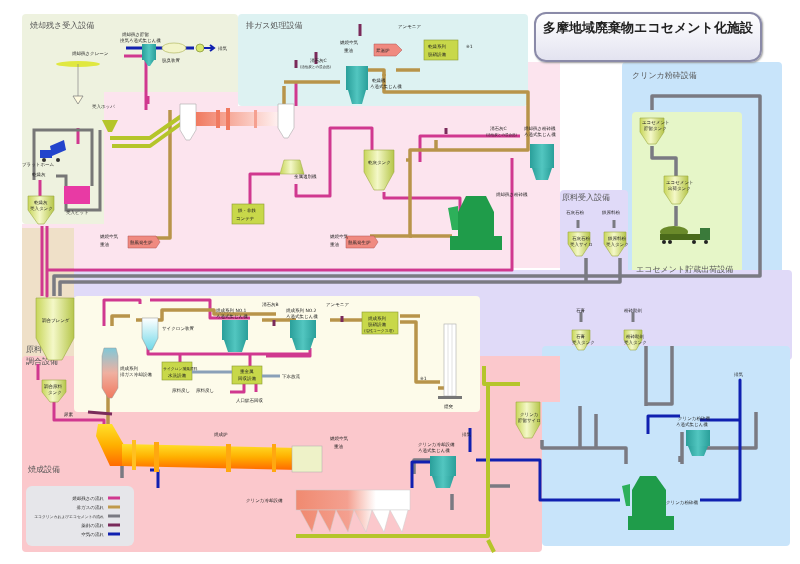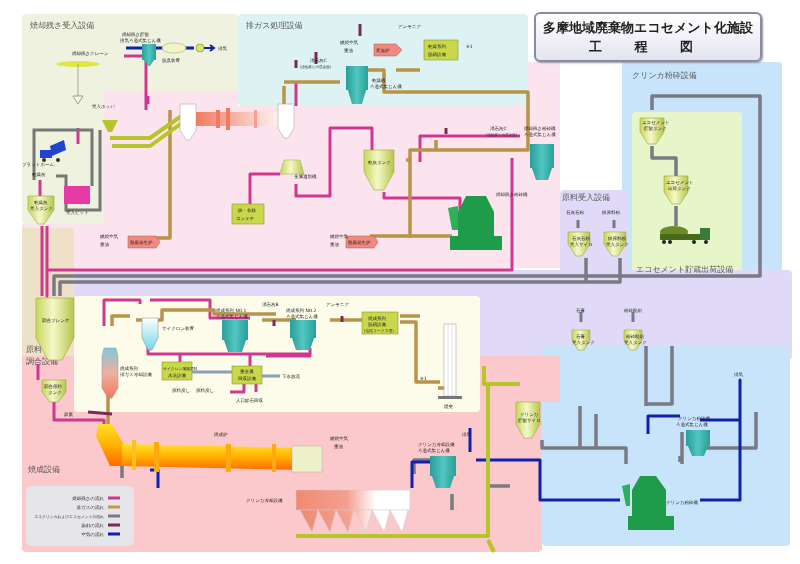--- a/index.html
+++ b/index.html
@@ -1,21 +1,21 @@
 <!DOCTYPE html>
 <html><head>
 <meta charset="utf-8">
 <style>
   html,body{margin:0;padding:0;background:#fff;}
   body{width:800px;height:564px;position:relative;overflow:hidden;font-family:"DejaVu Sans",sans-serif;}
   svg{position:absolute;left:0;top:0;}
   .lbl{font-family:"DejaVu Sans",sans-serif;fill:#222;}
   .sec{font-size:8px;fill:#555;}
   .s5{font-size:4.5px;}
-  .title-box{position:absolute;left:534px;top:12px;width:224px;height:46px;border:2px solid #8a8aa8;border-radius:6px;background:linear-gradient(#ffffff,#e3e3f0);box-shadow:1px 1px 2px #999;text-align:center;}
+  .title-box{position:absolute;left:534px;top:12px;width:224px;height:46px;border:2px solid #8a8aa8;border-radius:12px;background:linear-gradient(#ffffff,#e3e3f0);box-shadow:1px 1px 2px #999;text-align:center;}
   .title-box .t1{font-size:13px;font-weight:bold;color:#222;margin-top:5px;letter-spacing:0px;}
   .title-box .t2{font-size:13px;font-weight:bold;color:#222;letter-spacing:14px;margin-top:1px;}
 </style>
 </head>
 <body>
 
 <svg width="800" height="564" viewBox="0 0 800 564">
   <defs>
     <linearGradient id="tankG" x1="0" x2="1">
       <stop offset="0" stop-color="#c8d65a"></stop>
@@ -435,14 +435,13 @@
     </g>
     <g>
       <text class="lbl s5" x="104" y="536" text-anchor="end">空気の流れ</text>
       <path d="M108 534 L120 534" stroke="#1020b0" stroke-width="3"></path>
     </g>
   </g>
 </svg>
 
 <div class="title-box">
   <div class="t1">多摩地域廃棄物エコセメント化施設</div>
-  <div class="t2">工 程 図</div>
 </div>
 
 </body></html>

